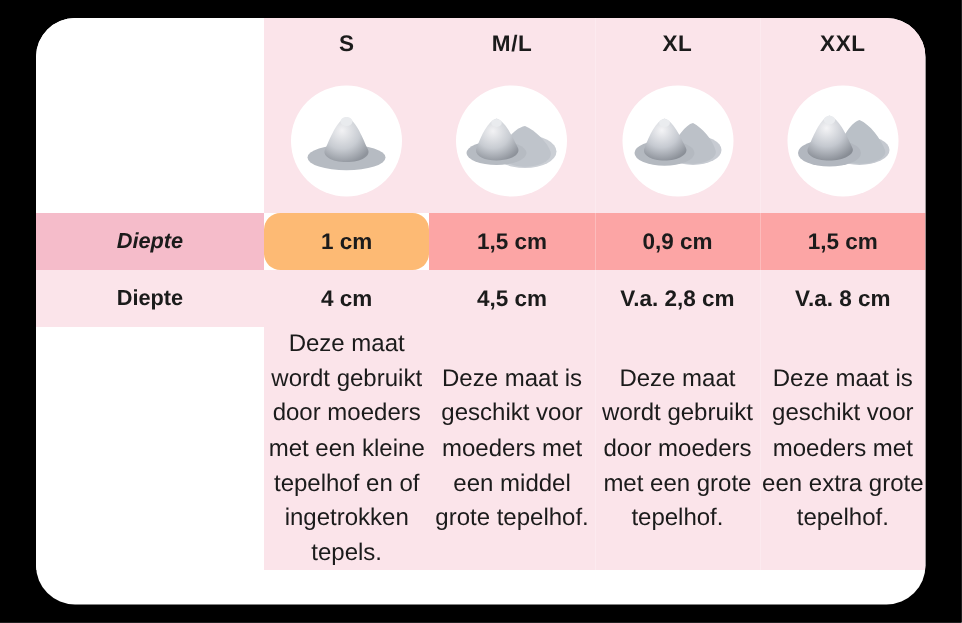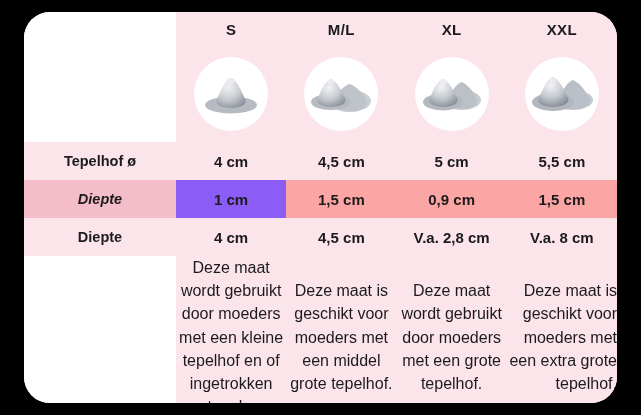--- a/index.html
+++ b/index.html
@@ -83,35 +83,35 @@
   .lbl-light { background: #fbe4ea; }
   .lbl-dark  { background: #f5bcca; font-style: italic; }
   .val {
     font-size: 15px;
     font-weight: bold;
     color: #1b1b1b;
     height: 38px;
   }
   .val-light { background: #fbe4ea; }
   .val-dark  { background: #fca5a5; }
-  .val-dark-first { background: #8b5cf6; }
+  .val-dark-first { background: #fdba74; border-radius: 11px; }
 
   
   .desc-blank { background: #ffffff; }
   .desc-cell {
     background: #fbe4ea;
     vertical-align: top;
     text-align: left;
     padding: 14px 12px 16px 14px;
     font-size: 16px;
     line-height: 1.45;
     color: #1b1b1b;
     height: 128px;
   }
-  .desc-cell.last { background: #fbe4ea; text-align: right; }
+  .desc-cell.last { background: #fbe4ea; }
 </style>
 </head>
 <body>
 
 <div class="frame">
   <div class="card">
     <table class="sizechart">
       <colgroup>
         <col class="labelcol">
         <col class="datacol">
@@ -208,27 +208,20 @@
                   <path d="M44 10 C51 13 58 22 61 30 C63 36 51 40 42 39 C32 38 27 34 29 29 C33 21 39 11 44 10 Z" fill="#bac0c7"></path>
                   <ellipse cx="24" cy="32" rx="21" ry="9" fill="#b2b7bf"></ellipse>
                   <path d="M24 7 C30 9 35 19 39 28 C42 33 33 37 24 37 C14 37 7 33 10 28 C14 19 18 9 24 7 Z" fill="url(#gXXL)"></path>
                   <ellipse cx="24" cy="10" rx="3.8" ry="2.8" fill="#eaecef"></ellipse>
                 </svg>
               </span>
             </div>
           </td>
         </tr>
 
-        <tr>
-          <td class="row-label lbl-light">Tepelhof ø</td>
-          <td class="val val-light">4 cm</td>
-          <td class="val val-light">4,5 cm</td>
-          <td class="val val-light">5 cm</td>
-          <td class="val val-light">5,5 cm</td>
-        </tr>
 
         <tr>
           <td class="row-label lbl-dark">Diepte</td>
           <td class="val val-dark-first">1 cm</td>
           <td class="val val-dark">1,5 cm</td>
           <td class="val val-dark">0,9 cm</td>
           <td class="val val-dark">1,5 cm</td>
         </tr>
 
         <tr>

